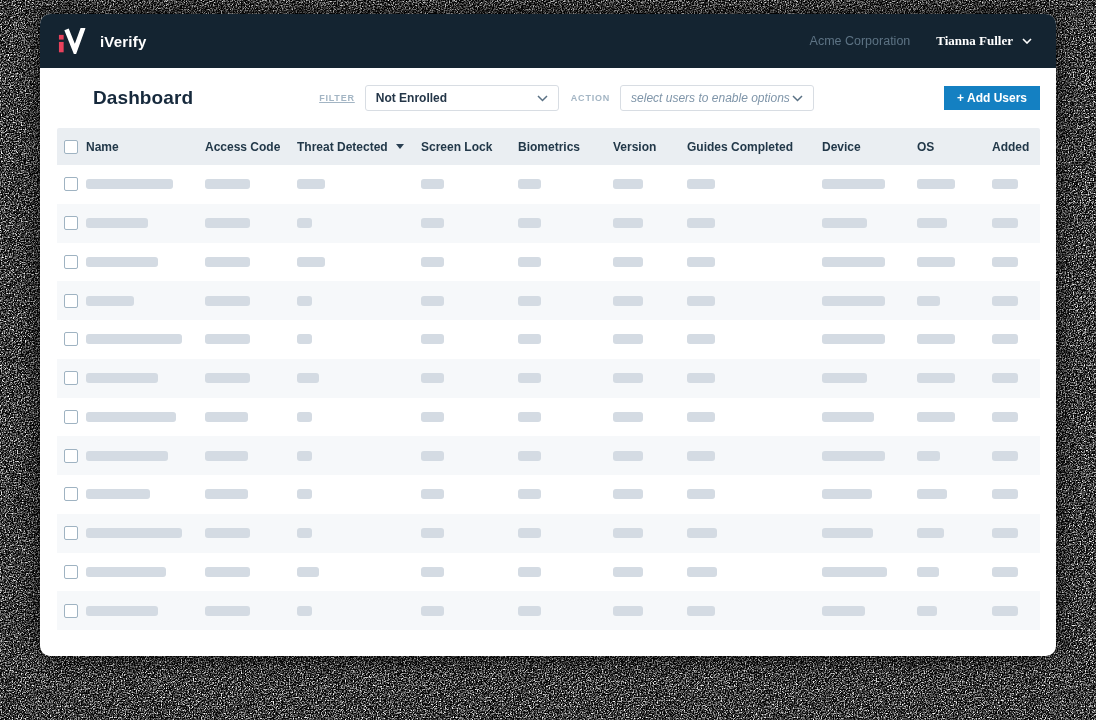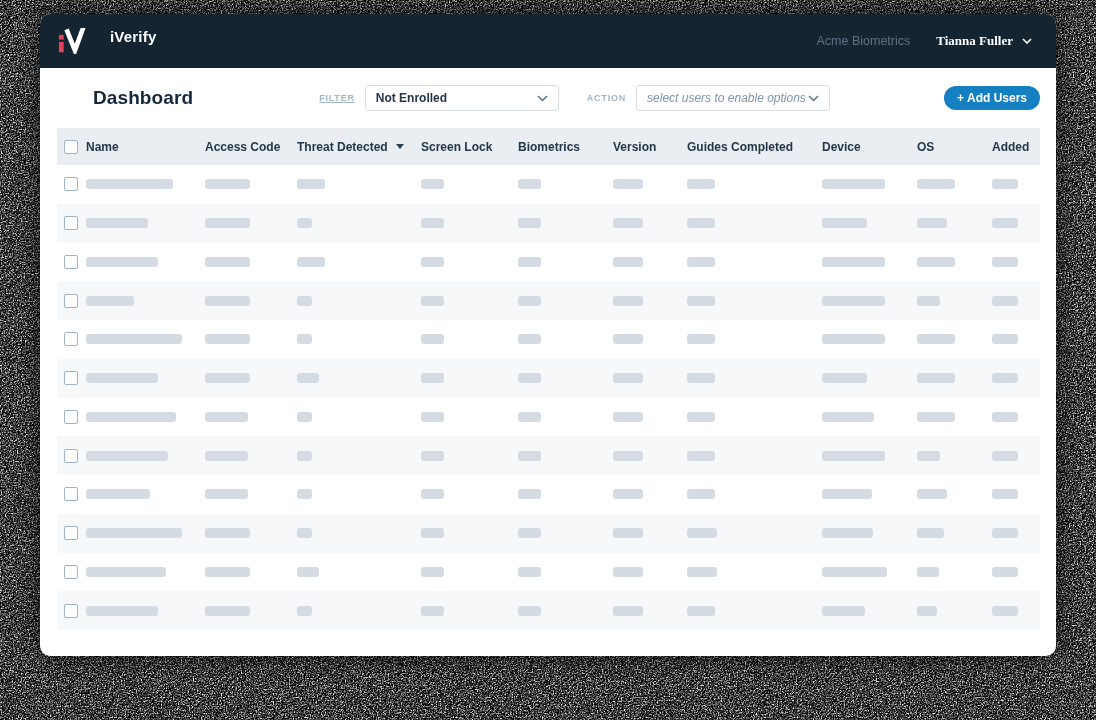--- a/index.html
+++ b/index.html
@@ -22,21 +22,21 @@
     box-shadow: 0 0 24px rgba(0,0,0,0.8);
   }
   
   .navbar {
     height: 54px;
     background: #142431;
     display: flex;
     align-items: center;
     padding: 0 24px 0 18px;
   }
-  .brand { display: flex; gap: 20px; }
+  .brand { display: flex; align-items: center; gap: 10px; }
   .brand-name { color: #ffffff; font-size: 15px; font-weight: 700; letter-spacing: 0.2px; }
   .nav-right { margin-left: auto; display: flex; align-items: center; gap: 26px; }
   .org-name { color: #5d7384; font-size: 12.5px; }
   .user-menu { display: flex; align-items: center; gap: 9px; cursor: pointer; }
   .user-name { color: #ffffff; font-size: 13px; font-weight: 700; font-family: Liberation Serif, serif; }
   
   .toolbar {
     height: 60px;
     display: flex;
     align-items: center;
@@ -51,25 +51,25 @@
   .select {
     display: flex; align-items: center;
     width: 194px; height: 26px;
     border: 1px solid #d8dde3; border-radius: 3px;
     background: #ffffff; padding: 0 10px;
     margin-left: 10px; cursor: pointer;
   }
   .select .sel-text { font-size: 12px; color: #243648; font-weight: 600; }
   .select .sel-placeholder { font-size: 12px; color: #7f95a9; font-style: italic; font-weight: 400; }
   .select svg { margin-left: auto; }
-  .action-label { margin-left: 28px; }
+  .action-label { margin-left: 12px; }
   .add-users-btn {
     margin-left: auto;
     height: 24px; padding: 11px 13px;
-    background: #1480c2; border: none; border-radius: 12px;
+    background: #1480c2; border: none; border-radius: 0;
     color: #ffffff; font-size: 12px; font-weight: 700;
     font-family: "Liberation Sans", sans-serif;
     display: flex; align-items: center; cursor: pointer;
   }
   
   .table-wrap { margin: 0 16px 0 17px; }
   .thead, .trow {
     display: grid;
     grid-template-columns: 22px 119px 92px 124px 97px 95px 74px 135px 95px 75px 1fr;
     align-items: center;
@@ -119,21 +119,21 @@
   <div class="navbar">
     <div class="brand">
       <svg width="32" height="26" viewBox="0 0 34 26">
         <rect x="1" y="6.5" width="5" height="5" fill="#e8415c"></rect>
         <rect x="1" y="14" width="5" height="11" fill="#e8415c"></rect>
         <path d="M10 3 L18 23 L26 1" stroke="#ffffff" stroke-width="5" fill="none" stroke-linecap="square" stroke-linejoin="miter"></path>
       </svg>
       <span class="brand-name">iVerify</span>
     </div>
     <div class="nav-right">
-      <span class="org-name">Acme Biometrics</span>
+      <span class="org-name">Acme Corporation</span>
       <span class="user-menu">
         <span class="user-name">Tianna Fuller</span>
         <svg width="10" height="6" viewBox="0 0 10 6">
           <polyline points="1,1 5,5 9,1" fill="none" stroke="#ffffff" stroke-width="1.6"></polyline>
         </svg>
       </span>
     </div>
   </div>
 
   <div class="toolbar">

